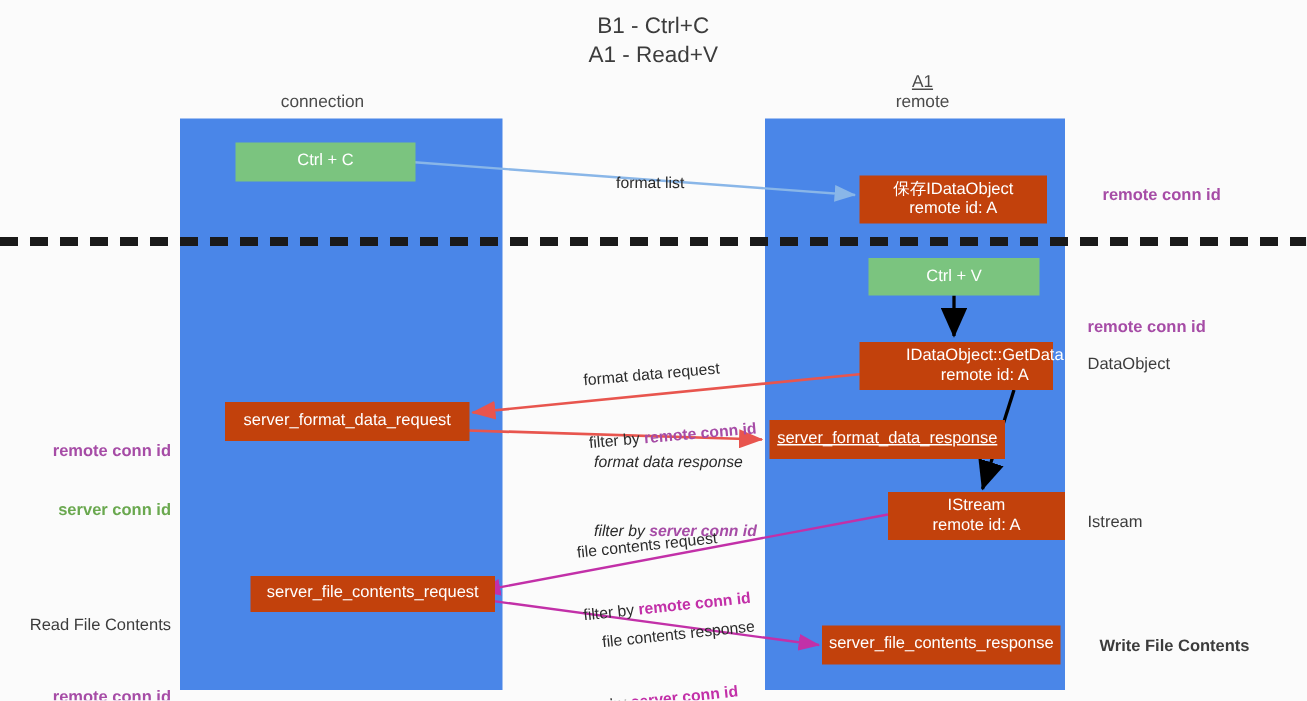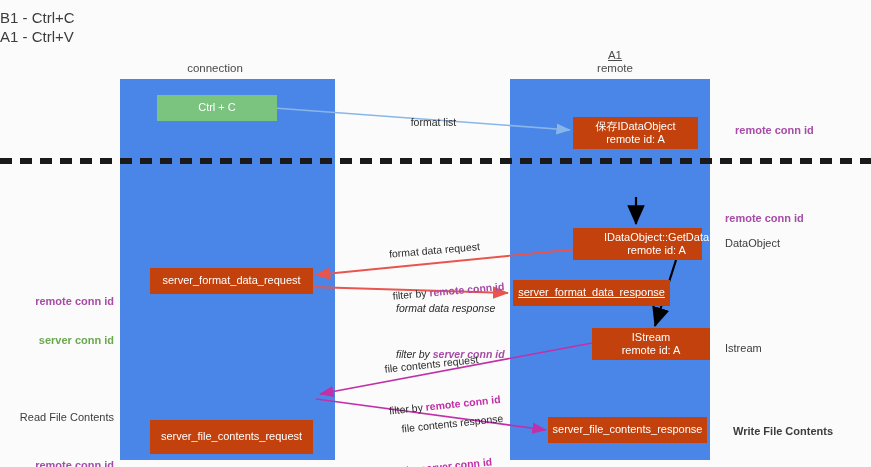--- a/index.html
+++ b/index.html
@@ -11,20 +11,21 @@
     position: relative;
     width: 871px;
     height: 467px;
     background: #fbfbfb;
     font-family: "Liberation Sans", sans-serif;
     overflow: hidden;
   }
   .title {
     position: absolute;
     left: 0; right: 0;
+    text-align: center;
     color: #3c3c3c;
     font-size: 15px;
     line-height: 19px;
     white-space: pre;
   }
   .col-header {
     position: absolute;
     text-align: center;
     color: #4a4a4a;
     font-size: 11.5px;
@@ -84,21 +85,21 @@
     pointer-events: none;
   }
   .txt-right { text-align: right; }
 </style>
 </head>
 <body>
 
 <div id="canvas">
 
   <div class="title" style="top:8px;">B1 - Ctrl+C</div>
-  <div class="title" style="top:27px;">A1 - Ctrl+V</div>
+  <div class="title" style="top:27px;">A1 - Read+V</div>
 
   <div class="col-header" style="left:155px; top:49px; width:120px;margin-top:32px;">B1</div>
   <div class="col-header" style="left:155px; top:62px; width:120px;">connection</div>
   <div class="col-header" style="left:555px; top:49px; width:120px;text-decoration:underline;">A1</div>
   <div class="col-header" style="left:555px; top:62px; width:120px;">remote</div>
 
   <div class="lane" style="left:120px; top:79px; width:215px; height:381px;"></div>
   <div class="lane" style="left:510px; top:79px; width:200px; height:381px;"></div>
 
   <svg class="overlay" viewBox="0 0 871 467">
@@ -136,40 +137,43 @@
 
   <div class="node green" style="left:157px; top:95px; width:120px; height:26px;">
     <span>Ctrl + C</span>
   </div>
 
   <div class="node orange" style="left:573px; top:117px; width:125px; height:32px;">
     <span>保存IDataObject</span>
     <span>remote id: A</span>
   </div>
 
+  <div class="node green" style="left:579px; top:172px; width:114px; height:25px;">
+    <span>Ctrl + V</span>
+  </div>
 
   <div class="node orange" style="left:573px; top:228px; width:129px; height:32px;padding-left:38px;">
     <span>IDataObject::GetData</span>
     <span>remote id: A</span>
   </div>
 
   <div class="node orange" style="left:592px; top:328px; width:118px; height:32px;">
     <span>IStream</span>
     <span>remote id: A</span>
   </div>
 
   <div class="node orange" style="left:150px; top:268px; width:163px; height:26px;">
     <span>server_format_data_request</span>
   </div>
 
   <div class="node orange" style="left:513px; top:280px; width:157px; height:26px;text-decoration:underline;">
     <span>server_format_data_response</span>
   </div>
 
-  <div class="node orange" style="left:150px; top:384px; width:163px; height:34px;margin-top:36px;">
+  <div class="node orange" style="left:167px; top:384px; width:163px; height:24px;">
     <span>server_file_contents_request</span>
   </div>
 
   <div class="node orange" style="left:548px; top:417px; width:159px; height:26px;">
     <span>server_file_contents_response</span>
   </div>
 
   <div class="edge-label" style="left:399px; top:101px;">
     <span>format list</span>
   </div>

